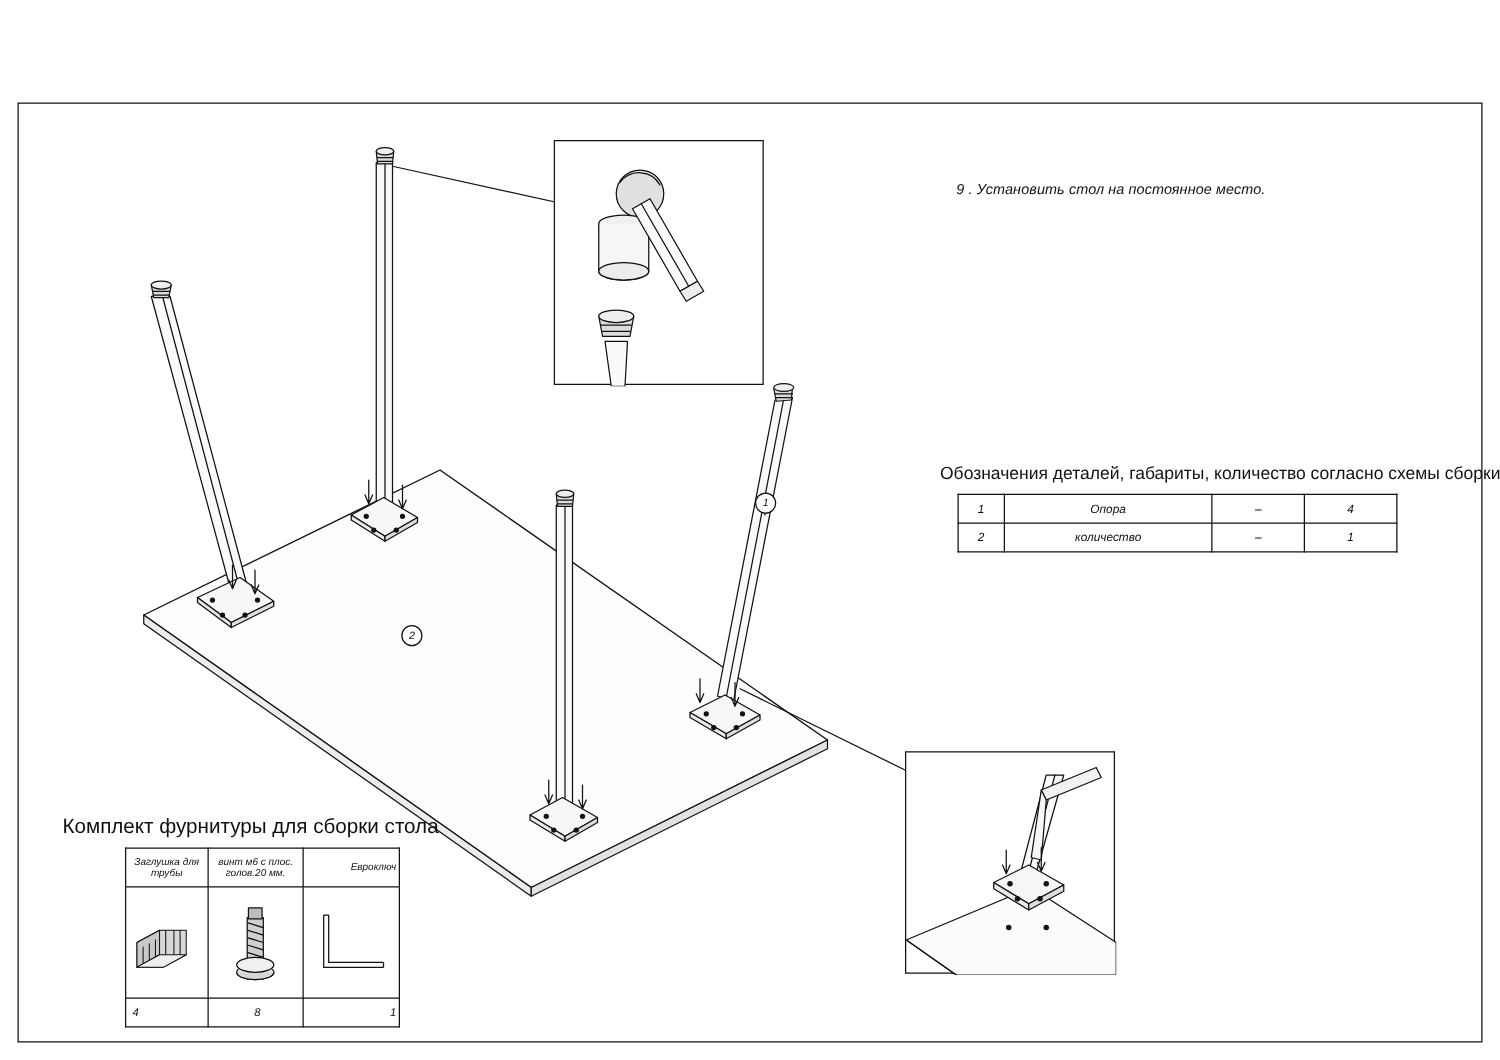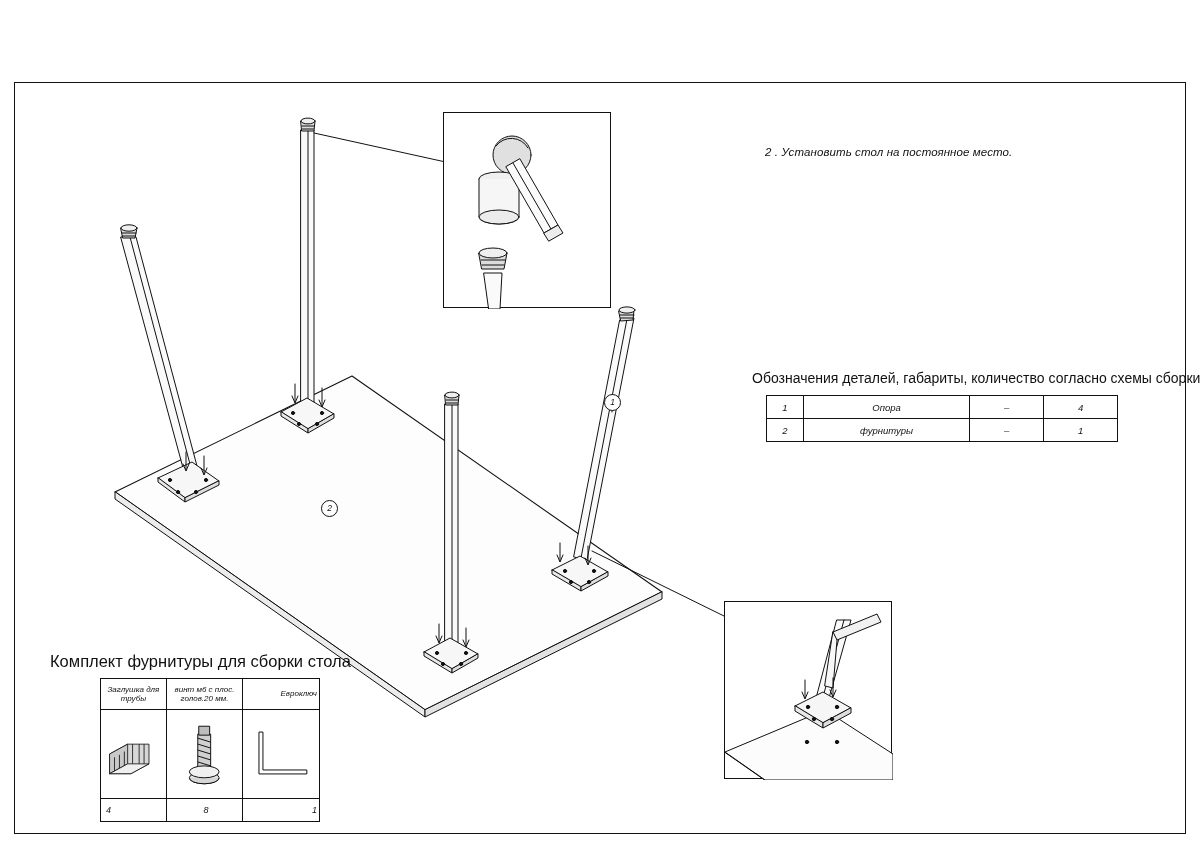--- a/index.html
+++ b/index.html
@@ -278,35 +278,35 @@
 
         <path d="M80 78 L80 96 M77 90 L80 97 L83 90"></path>
         <path d="M108 76 L108 94 M105 88 L108 95 L111 88"></path>
       </g>
     </svg>
   </div>
 
   <div class="balloon" style="left:604px; top:394px;">1</div>
   <div class="balloon" style="left:321px; top:500px;">2</div>
 
-  <div class="txt instr" style="left:765px; top:146px;">2 . Установить стол на постоянное место.</div>
+  <div class="txt instr" style="left:765px; top:146px;">9 . Установить стол на постоянное место.</div>
 
   <div class="txt tbl-caption" style="left:752px; top:370px;">Обозначения деталей, габариты, количество согласно схемы сборки</div>
 
   <table class="spec">
     <tbody>
         <tr>
       <td class="c0">1</td>
       <td class="c1">Опора</td>
       <td class="c2">–</td>
       <td class="c3">4</td>
     </tr>
     <tr>
       <td class="c0">2</td>
-      <td class="c1">фурнитуры</td>
+      <td class="c1">количество</td>
       <td class="c2">–</td>
       <td class="c3">1</td>
     </tr>
   </tbody>
     </table>
 
   <div class="txt kit-title" style="left:50px; top:652px;">Комплект фурнитуры для сборки стола</div>
 
   <table class="kit">
     <tbody>

